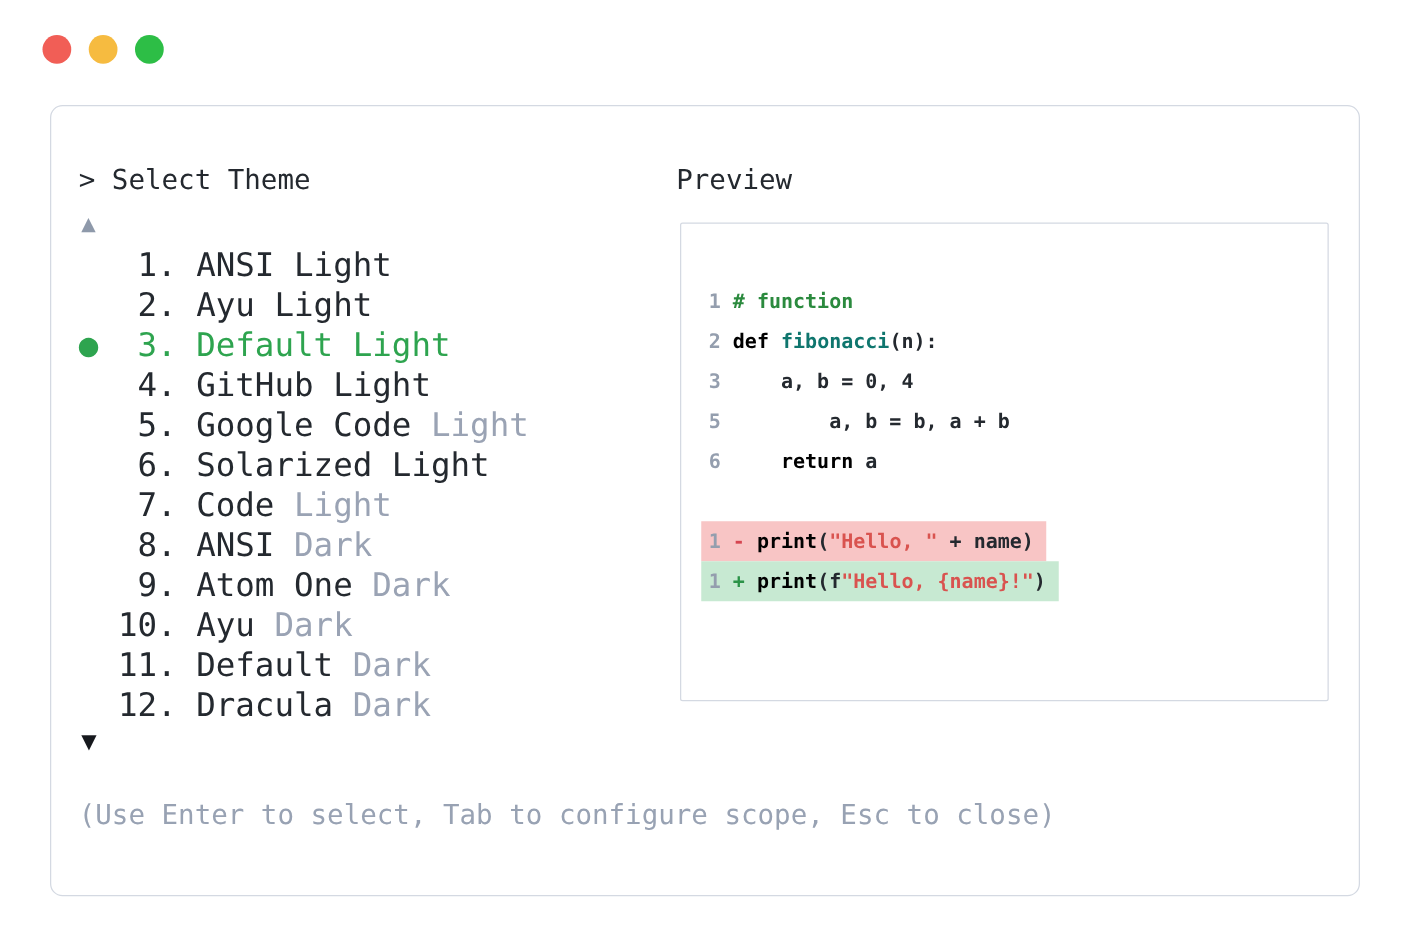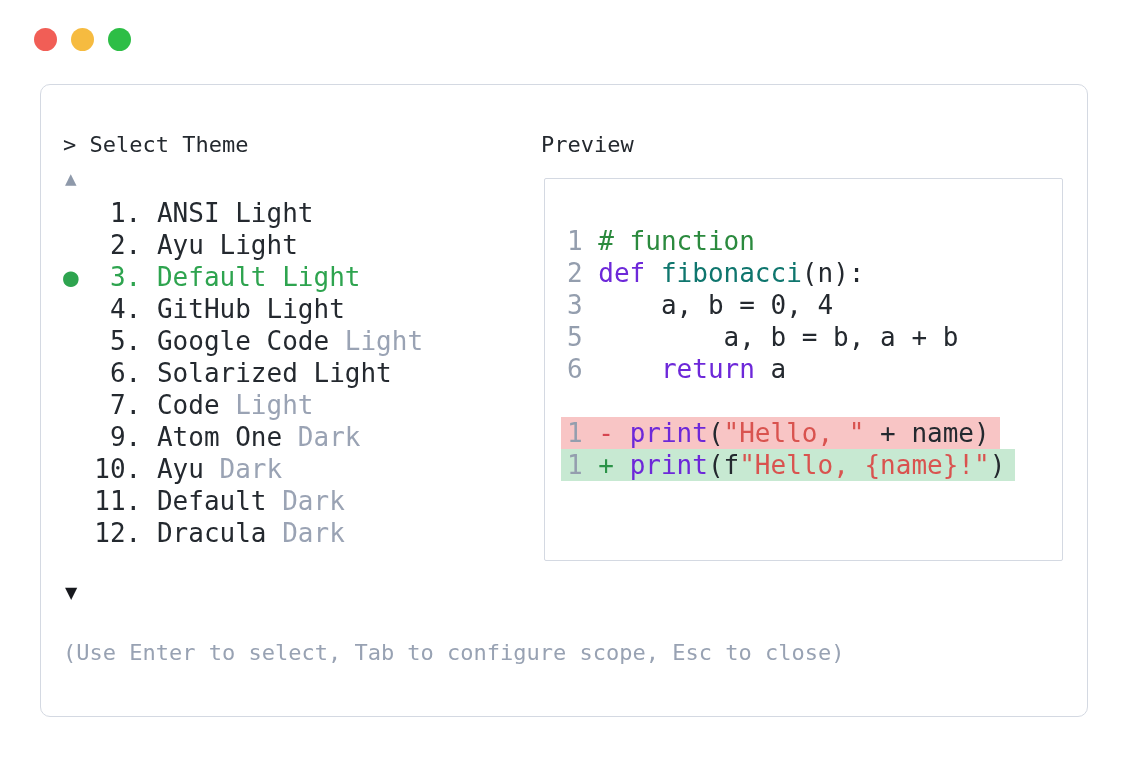--- a/index.html
+++ b/index.html
@@ -20,26 +20,26 @@
   .list{position:absolute;left:22px;top:112px;}
   .row{height:32px;font-size:26px;line-height:32px;white-space:pre;color:#24292f;cursor:pointer;}
   .row .muted{color:#9aa3b4;}
   .row.sel, .row.sel .muted{color:#2ea44f;}
   .help{position:absolute;left:22px;top:552px;color:#98a2b3;}
   
   .preview-title{position:absolute;left:500px;top:44px;}
   .preview-box{position:absolute;left:503px;top:93px;width:519px;height:383px;
                border:1.5px solid #d4d9e2;border-radius:2px;background:#ffffff;box-sizing:border-box;}
   .code{position:absolute;left:22px;top:46px;right:8px;}
-  .cline{height:32px;font-size:26px;line-height:32px;white-space:pre;color:#24292f;}
+  .cline{height:32px;font-size:16px;line-height:32px;white-space:pre;color:#24292f;font-weight:bold;}
   .cline.blank{height:32px;}
   .ln{color:#949eae;}
   .tok-plain{color:#24292f;}
   .tok-comment{color:#2b8a3e;}
-  .tok-keyword{color:#6d28d9;}
+  .tok-keyword{color:#000000;}
   .tok-function{color:#0f766e;}
   .tok-string{color:#d9534f;}
   .tok-del-sign{color:#d64550;}
   .tok-add-sign{color:#2b9348;}
   .diffbg{display:inline-block;padding:0 10px 0 6px;margin-left:-6px;}
   .diffbg.deletion{background:#f8c5c5;}
   .diffbg.addition{background:#c7e9d2;}
 </style>
 </head>
 <body>
@@ -59,20 +59,21 @@
     <div class="scroll-up">▲</div>
 
     <div class="list">
         <div class="row"><span>  </span><span> 1. </span><span>ANSI </span><span>Light</span></div>
         <div class="row"><span>  </span><span> 2. </span><span>Ayu </span><span>Light</span></div>
         <div class="row sel"><span>● </span><span> 3. </span><span>Default </span><span>Light</span></div>
         <div class="row"><span>  </span><span> 4. </span><span>GitHub </span><span>Light</span></div>
         <div class="row"><span>  </span><span> 5. </span><span>Google Code </span><span class="muted">Light</span></div>
         <div class="row"><span>  </span><span> 6. </span><span>Solarized </span><span>Light</span></div>
         <div class="row"><span>  </span><span> 7. </span><span>Code </span><span class="muted">Light</span></div>
+        <div class="row"><span>  </span><span> 8. </span><span>ANSI </span><span class="muted">Dark</span></div>
         <div class="row"><span>  </span><span> 9. </span><span>Atom One </span><span class="muted">Dark</span></div>
         <div class="row"><span>  </span><span>10. </span><span>Ayu </span><span class="muted">Dark</span></div>
         <div class="row"><span>  </span><span>11. </span><span>Default </span><span class="muted">Dark</span></div>
         <div class="row"><span>  </span><span>12. </span><span>Dracula </span><span class="muted">Dark</span></div>
       </div>
 
     <div class="scroll-down">▼</div>
 
     <div class="mono help">(Use Enter to select, Tab to configure scope, Esc to close)</div>
 

